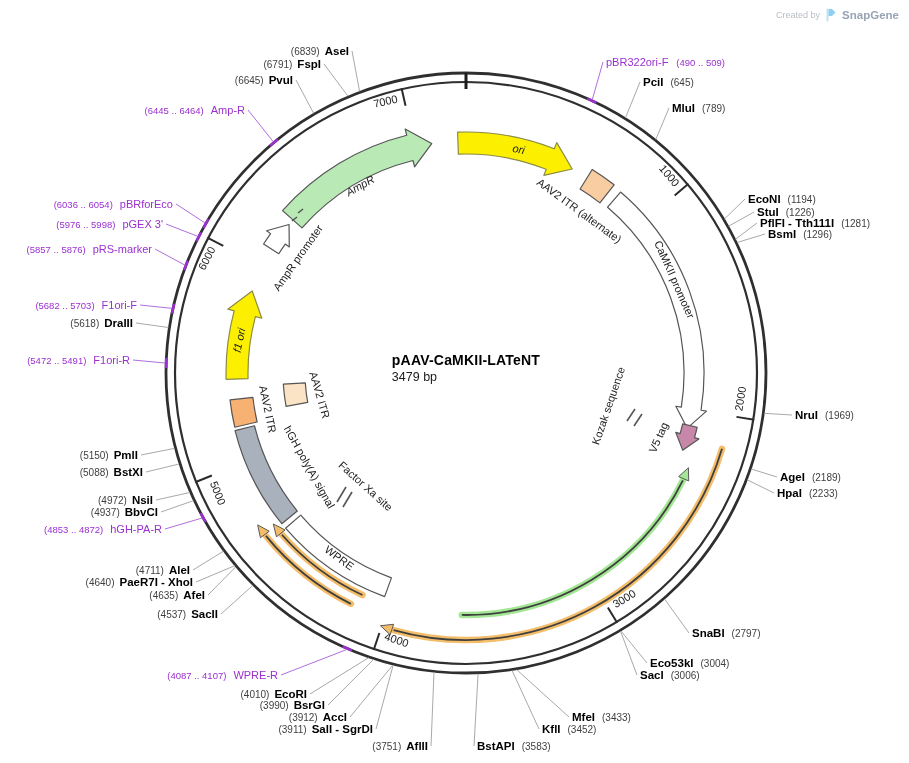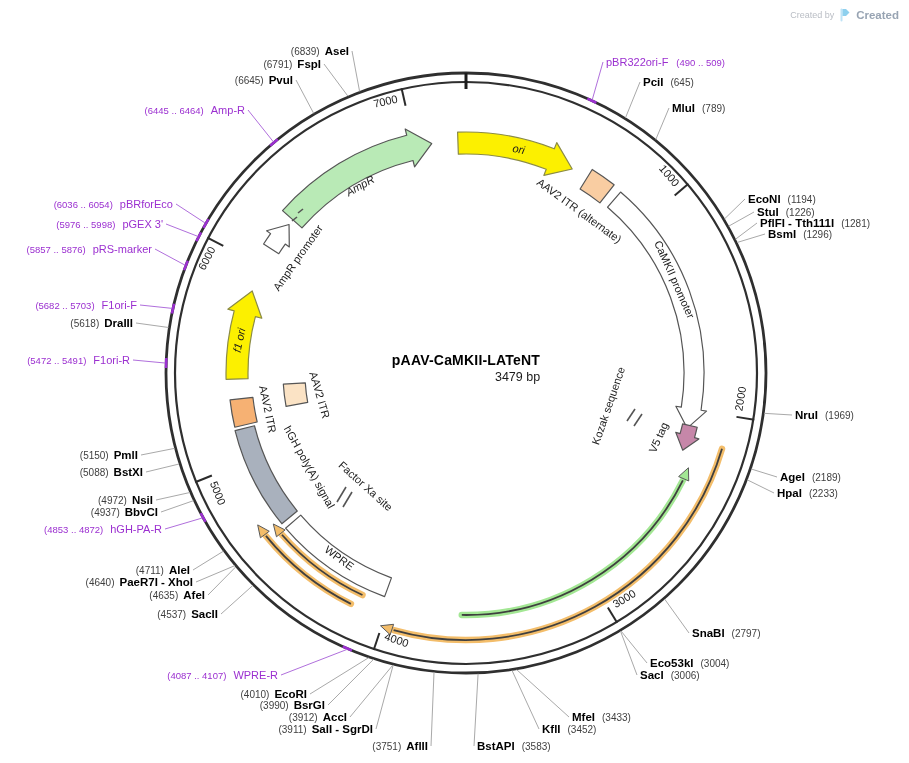--- a/index.html
+++ b/index.html
@@ -1,20 +1,20 @@
 <!DOCTYPE html>
 <html><head>
 <meta charset="utf-8">
 <style>
   html,body{margin:0;padding:0;background:#fff;}
   #canvas{position:relative;width:909px;height:763px;background:#fff;overflow:hidden;
           font-family:"Liberation Sans",sans-serif;}
   #map-svg{position:absolute;left:0;top:0;}
   .title-block{position:absolute;left:466px;top:352px;transform:translateX(-50%);
-               text-align:right;white-space:nowrap;}
+               text-align:left;white-space:nowrap;}
   .title-block .name{font-size:14px;font-weight:bold;color:#000;letter-spacing:.2px;}
   .title-block .size{font-size:12.5px;color:#1a1a1a;margin-top:2px;}
   .credit{position:absolute;right:10px;top:8px;display:flex;align-items:center;gap:5px;text-align:right;}
   .credit .pre{font-size:9px;color:#b9bdc4;}
   .credit .brand{font-size:11.5px;font-weight:600;color:#98a4b3;}
   .credit svg{display:block;}
   text{font-family:"Liberation Sans",sans-serif;}
 </style>
 </head>
 <body>
@@ -177,15 +177,15 @@
     <div class="name">pAAV-CaMKII-LATeNT</div>
     <div class="size">3479 bp</div>
   </div>
 
   <div class="credit">
     <span class="pre">Created by</span>
     <svg width="12" height="14" viewBox="0 0 12 14">
       <rect x="1.5" y="0.5" width="2" height="13" rx="1" fill="#bfe3f6"></rect>
       <path d="M3.5 1 L7 1 L10.5 4.5 L7 8 L3.5 8 Z" fill="#8ed0ee"></path>
     </svg>
-    <span class="brand">Created</span>
+    <span class="brand">SnapGene</span>
   </div>
 </div>
 
 </body></html>

